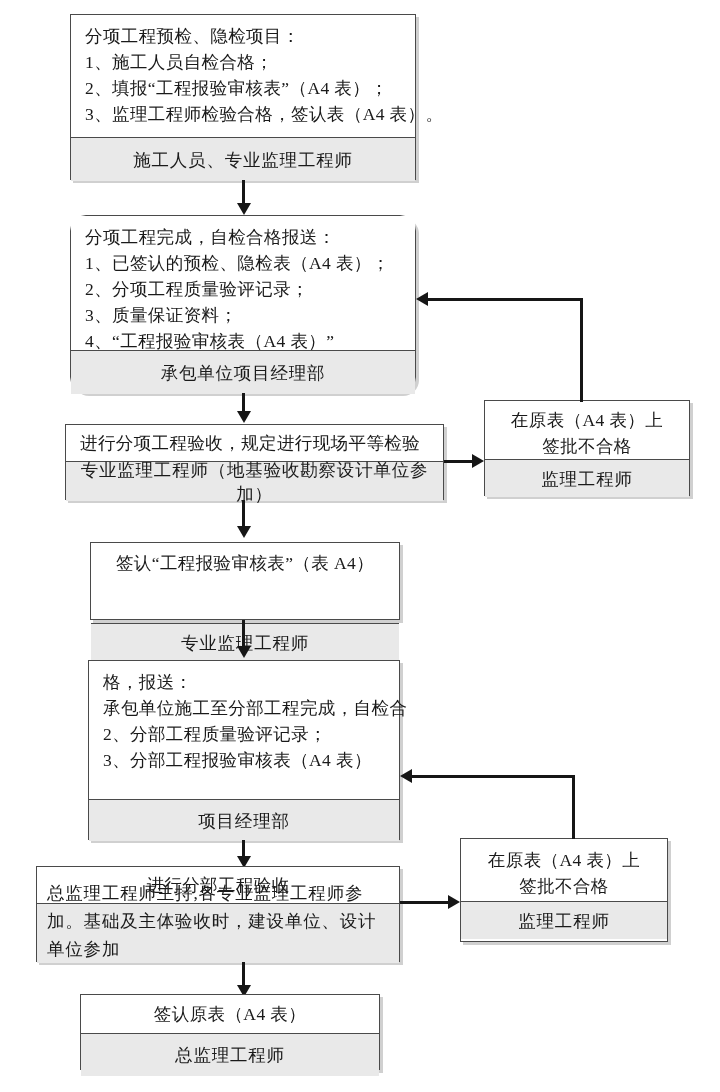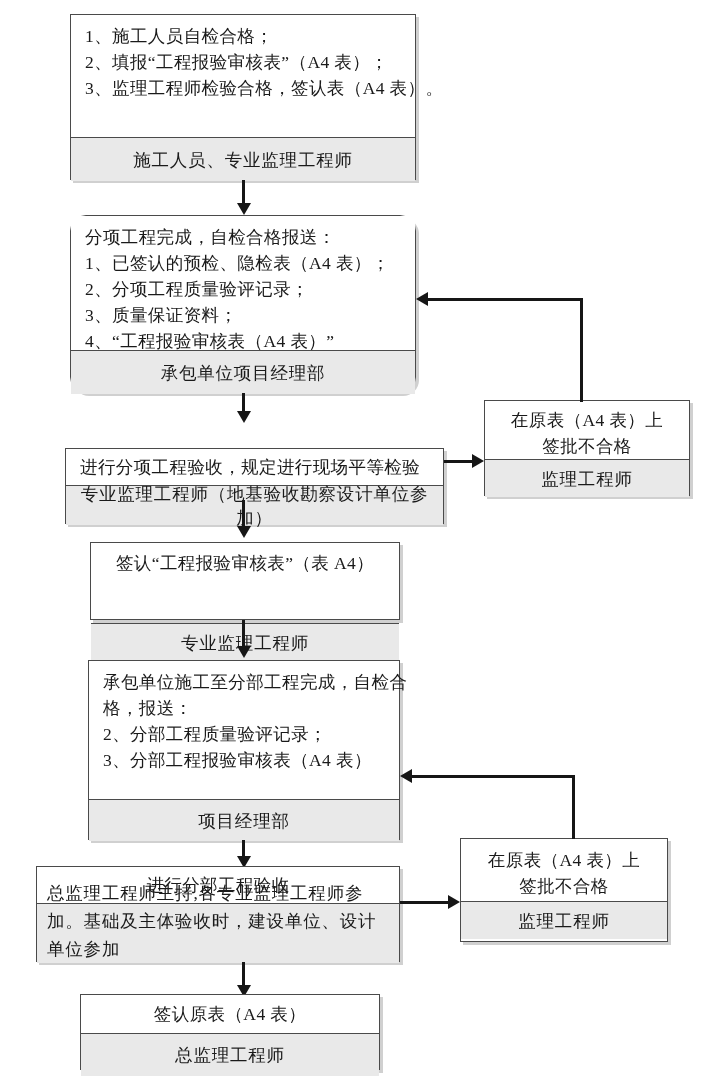--- a/index.html
+++ b/index.html
@@ -88,20 +88,21 @@
     border-right:12px solid #161616;
   }
 </style>
 </head>
 <body>
 
 <div id="canvas">
 
   <div class="box" style="left:70px;top:14px;width:346px;height:166px;">
     <div class="body" style="height:122px;">
+      <div class="line">分项工程预检、隐检项目：</div>
       <div class="line">1、施工人员自检合格；</div>
       <div class="line">2、填报“工程报验审核表”（A4 表）；</div>
       <div class="line">3、监理工程师检验合格，签认表（A4 表）。</div>
     </div>
     <div class="actor" style="height:44px;text-align:center;">
       <span class="actor-text">施工人员、专业监理工程师</span>
     </div>
   </div>
 
   <div class="vline" style="left:242px;top:180px;height:26px;"></div>
@@ -116,21 +117,21 @@
       <div class="line">4、“工程报验审核表（A4 表）”</div>
     </div>
     <div class="actor" style="height:44px;">
       <span class="actor-text">承包单位项目经理部</span>
     </div>
   </div>
 
   <div class="vline" style="left:242px;top:393px;height:20px;"></div>
   <div class="arrow-down" style="left:236.5px;top:411px;"></div>
 
-  <div class="box" style="left:65px;top:448px;width:379px;height:76px;">
+  <div class="box" style="left:65px;top:424px;width:379px;height:76px;">
     <div class="body leftrow" style="height:36px;">
       <span class="line">进行分项工程验收，规定进行现场平等检验</span>
     </div>
     <div class="actor" style="height:40px;">
       <span class="actor-text">专业监理工程师（地基验收勘察设计单位参加）</span>
     </div>
   </div>
 
   <div class="hline" style="left:444px;top:460px;width:32px;"></div>
   <div class="arrow-right" style="left:472px;top:454px;"></div>
@@ -159,22 +160,22 @@
     <div class="actor" style="height:38px;margin-top:40px;">
       <span class="actor-text">专业监理工程师</span>
     </div>
   </div>
 
   <div class="vline" style="left:242px;top:620px;height:28px;"></div>
   <div class="arrow-down" style="left:236.5px;top:646px;"></div>
 
   <div class="box" style="left:88px;top:660px;width:312px;height:180px;">
     <div class="body" style="height:138px;">
+      <div class="line">格，报送：</div>
       <div class="line">承包单位施工至分部工程完成，自检合</div>
-      <div class="line">格，报送：</div>
       <div class="line">2、分部工程质量验评记录；</div>
       <div class="line">3、分部工程报验审核表（A4 表）</div>
     </div>
     <div class="actor" style="height:42px;">
       <span class="actor-text">项目经理部</span>
     </div>
   </div>
 
   <div class="vline" style="left:242px;top:840px;height:18px;"></div>
   <div class="arrow-down" style="left:236.5px;top:856px;"></div>

